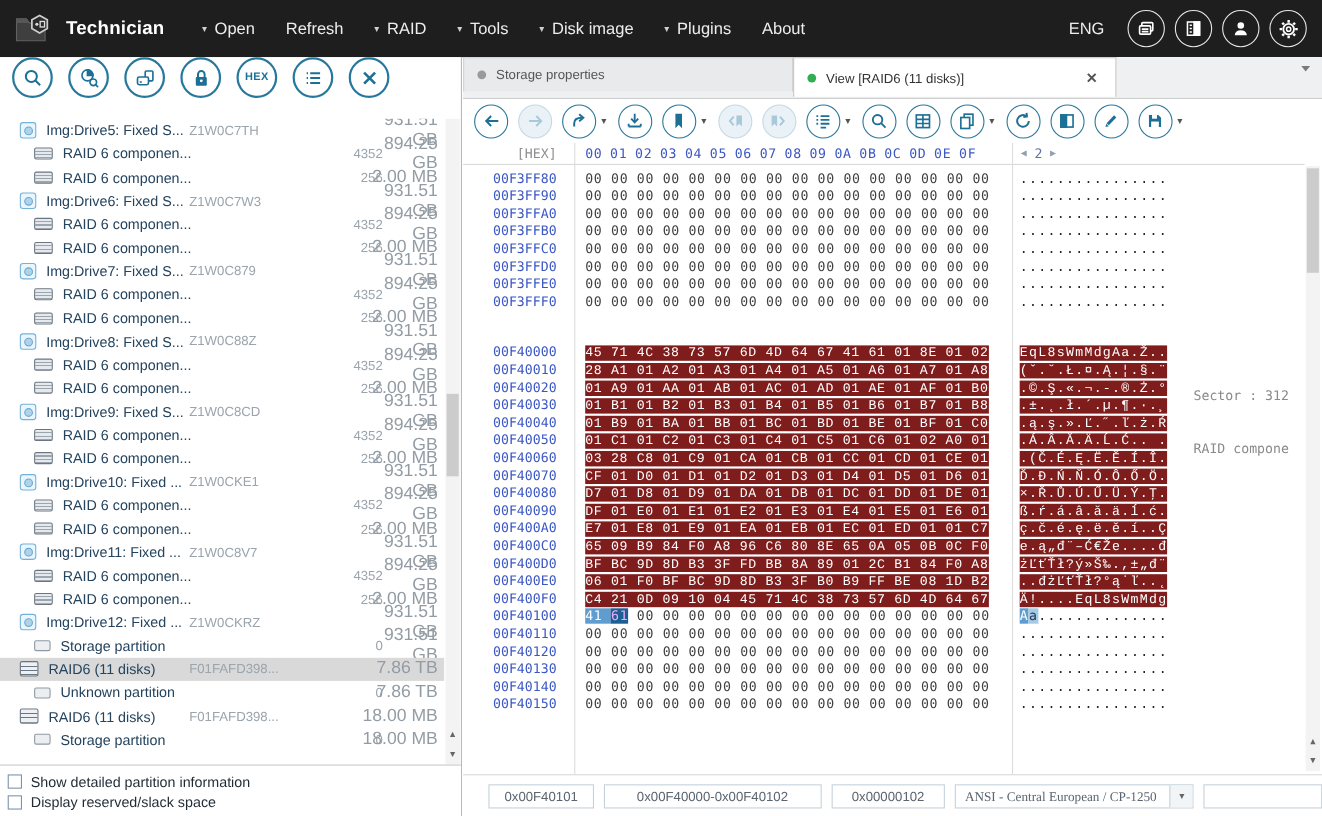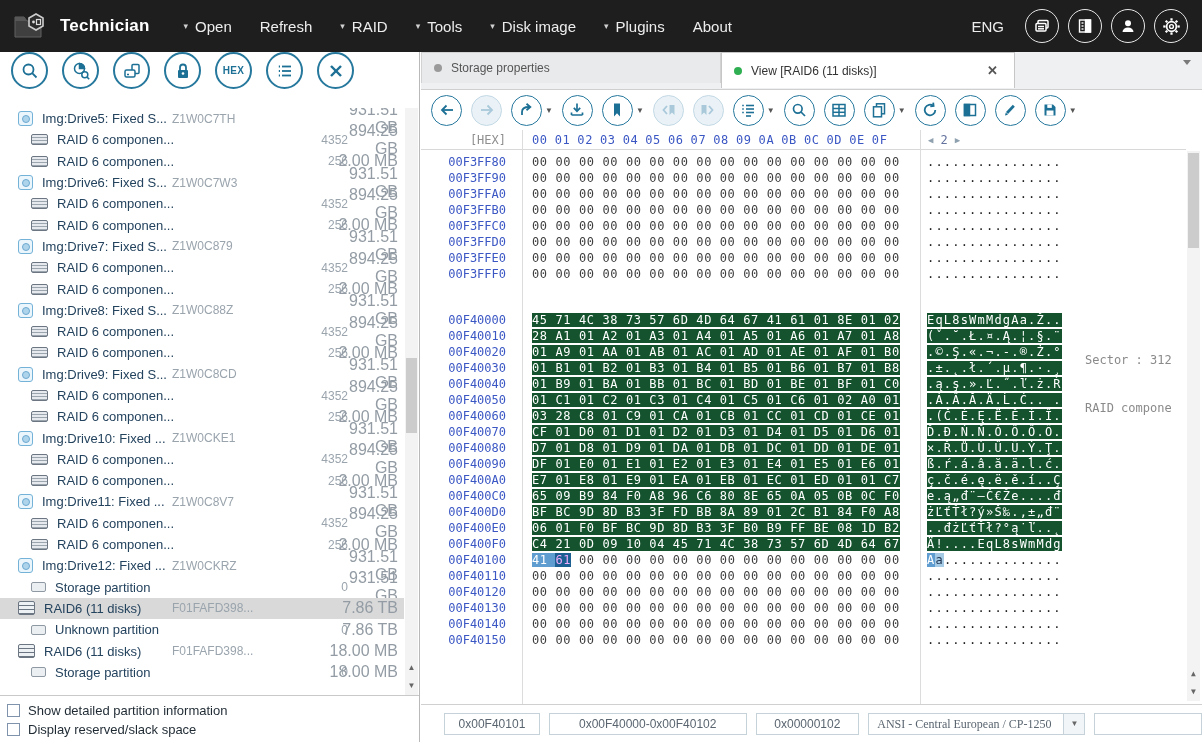--- a/index.html
+++ b/index.html
@@ -94,21 +94,21 @@
   .hh-cols span { margin-right:7px; }
   .hh-spin { padding-left:8px; color:#62729c; display:flex; align-items:center; gap:7px; }
   .spin-arrow { color:#8fa0ae; font-size:9px; }
 
   .hrows { padding-top:4px; }
   .hrow { height:16px; line-height:16px; display:flex; white-space:pre; }
   .ha { width:101px; padding-right:16px; text-align:right; color:#3b57c4; }
   .hx { width:398px; padding-left:10px; color:#3f3f3f; letter-spacing:.6px; }
   .tx { width:156px; padding-left:7px; color:#222; letter-spacing:1.2px; }
   .hx > span, .tx > span { white-space:pre; }
-  .hrow.sel .hx > span, .hrow.sel .tx > span { background:#14532d; color:#fff; }
+  .hrow.sel .hx > span, .hrow.sel .tx > span { background:#7f1d1d; color:#fff;font-family:Liberation Mono, monospace; }
   .ssel { background:#5f9dd1; color:#fff; }
   .scur { background:#1c5f93; color:#f0abfc; }
   .scur2 { background:#a5cae6; color:#1f3550; }
   .hgap { height:30px; }
   .hinfo { position:absolute; left:664px; top:190px; color:#8a8a8a; line-height:16px; white-space:pre;
            width:116px; overflow:hidden; }
 
   .hex-scroll { position:absolute; right:2px; top:21px; width:13px; bottom:3px; background:#f3f3f3; }
   .hex-scroll .thumb { position:absolute; top:2px; left:1px; width:11px; height:95px; background:#ccc; }
   .hex-scroll .up { bottom:20px; } .hex-scroll .down { bottom:2px; }

